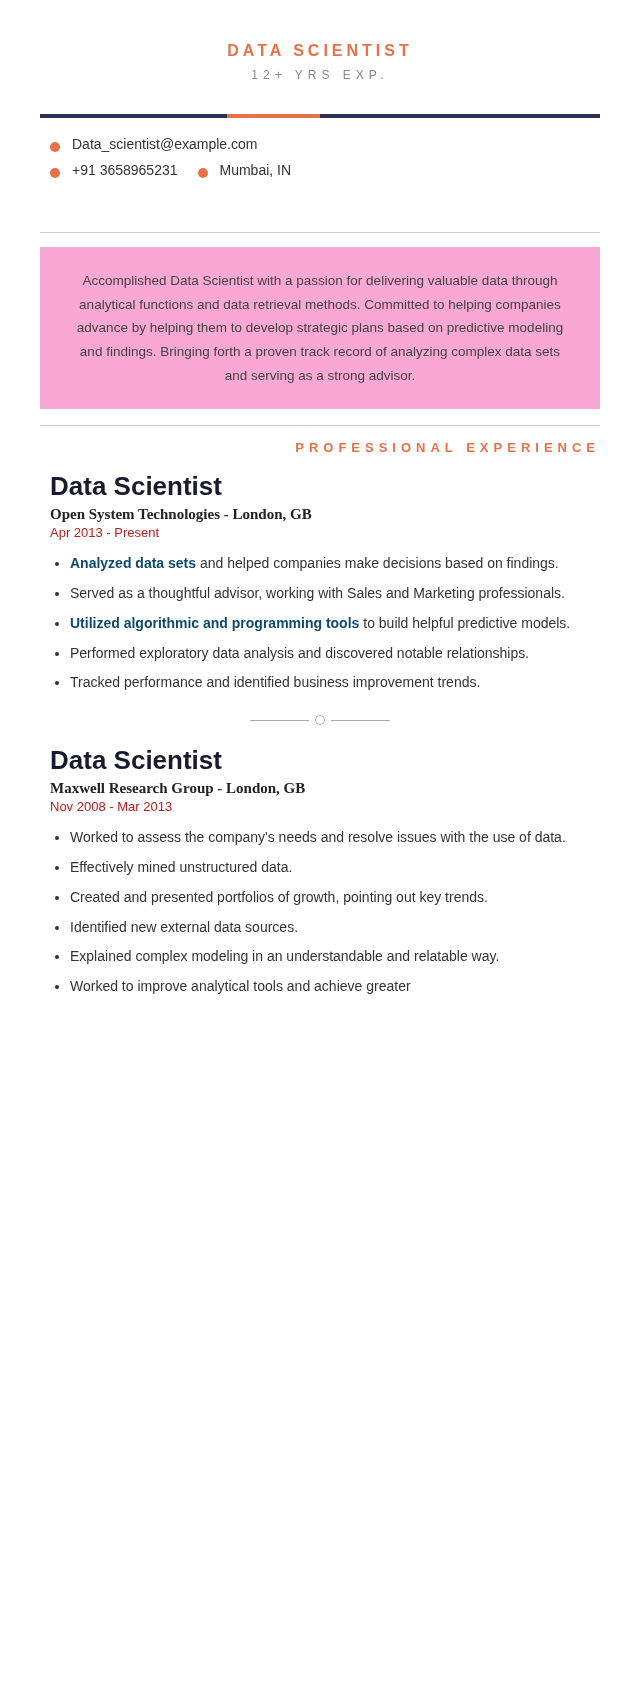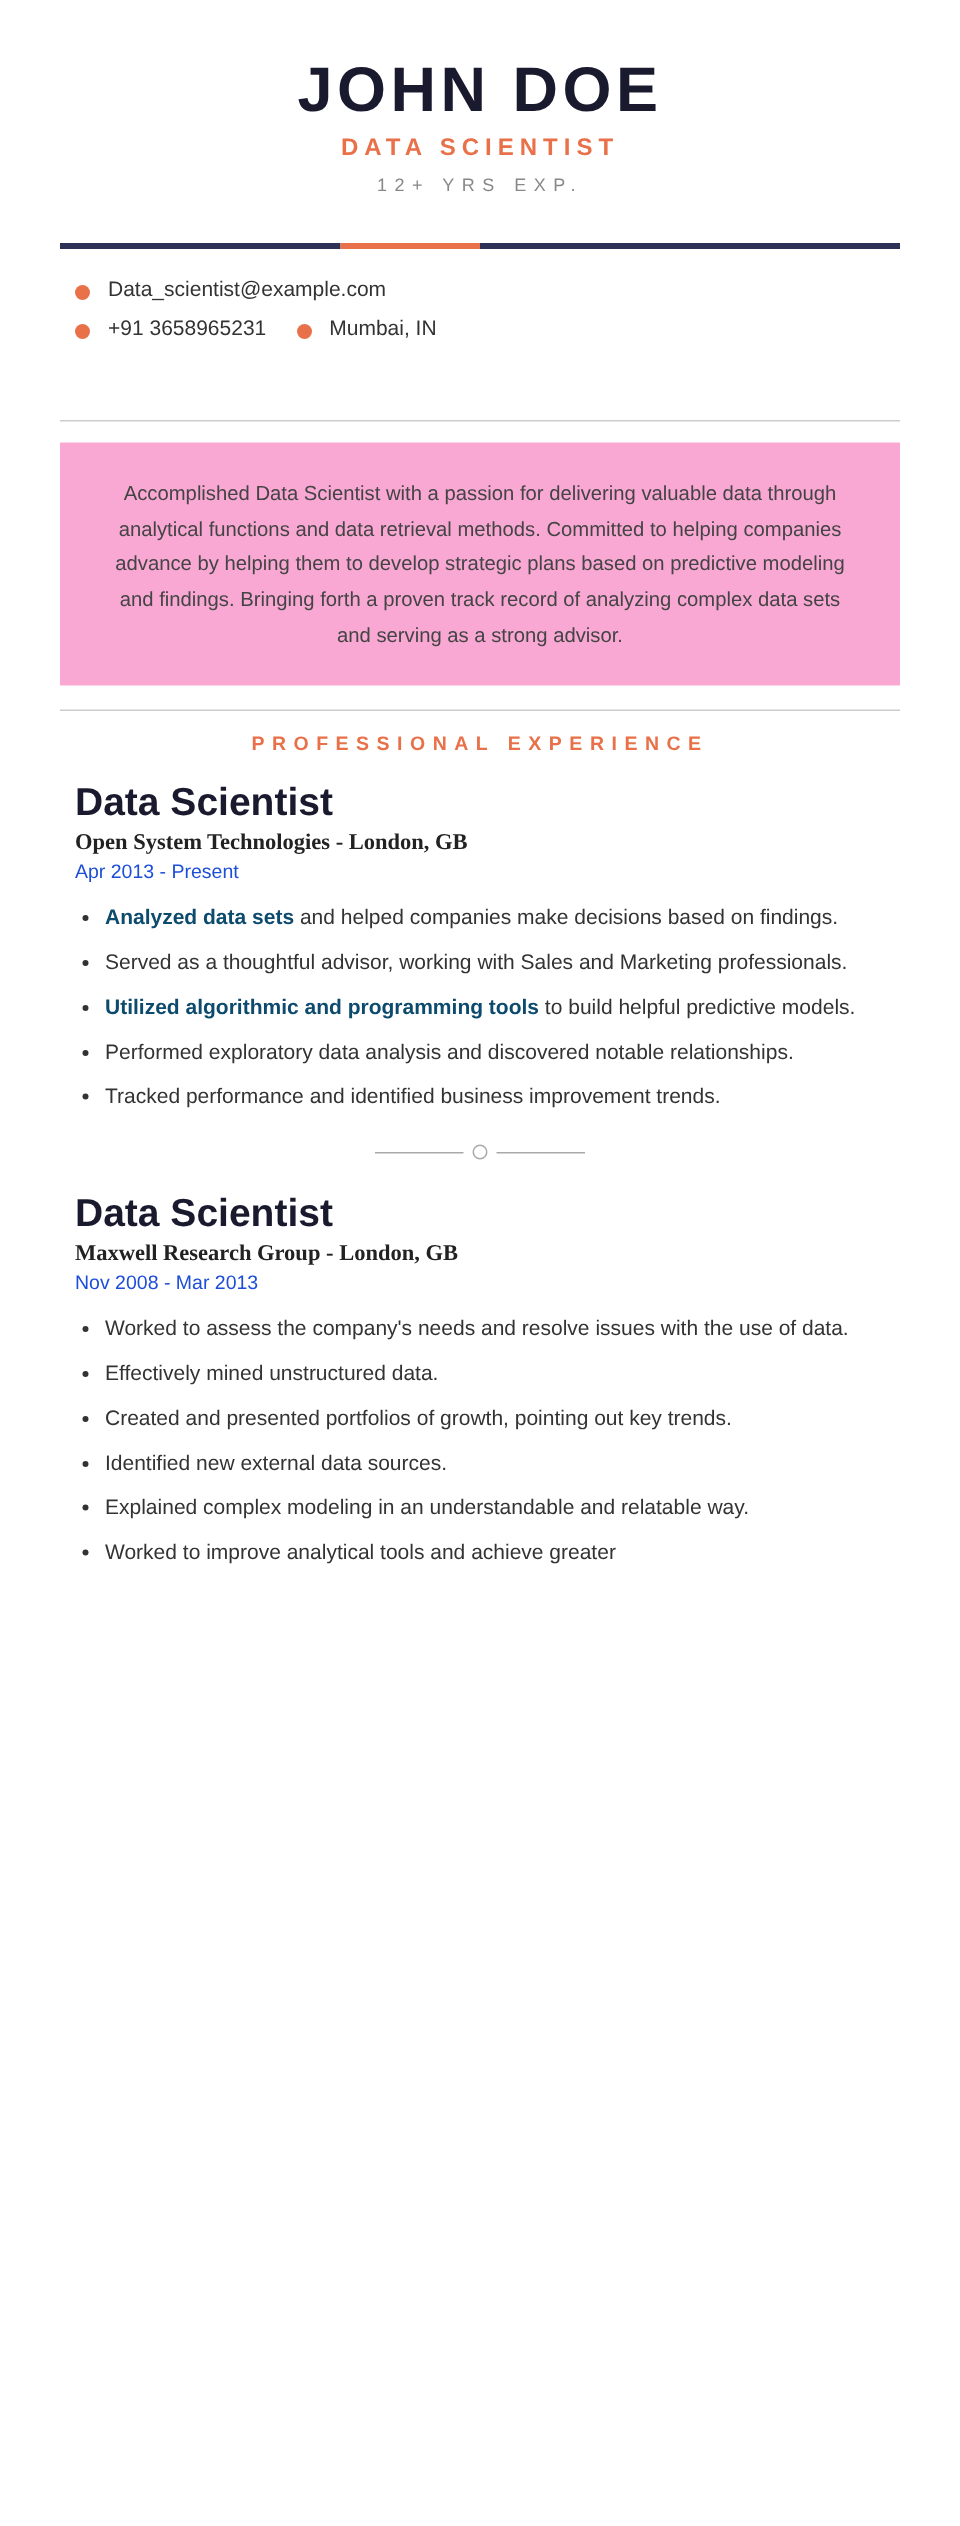--- a/index.html
+++ b/index.html
@@ -128,21 +128,21 @@
       padding: 22px 28px;
       text-align: center;
       font-size: 13.5px;
       line-height: 1.75;
       color: #444;
       font-family: Arial, sans-serif;
     }
 
     
     .section-title {
-      text-align: center;
+      text-align: right;
       font-size: 13px;
       letter-spacing: 5px;
       text-transform: uppercase;
       color: #e8714a;
       font-family: Arial, sans-serif;
       font-weight: 700;
       margin: 11px 40px 16px;
     }
 
     
@@ -162,21 +162,21 @@
     .job-company {
       font-size: 15px;
       font-weight: 600;
       color: #222;
       font-family: Liberation Serif, serif;
       margin-bottom: 2px;
     }
 
     .job-dates {
       font-size: 13px;
-      color: #1d4ed8;
+      color: #b91c1c;
       font-family: Arial, sans-serif;
       margin-bottom: 12px;
     }
 
     .job-bullets {
       list-style: disc;
       padding-left: 20px;
       font-size: 14px;
       line-height: 1.7;
       color: #333;
@@ -222,21 +222,20 @@
       width: 140px;
     }
 
   </style>
 </head>
 <body>
 
 <div class="resume-container">
 
   <div class="header">
-    <div class="name">JOHN DOE</div>
     <div class="title">DATA SCIENTIST</div>
     <div class="experience">12+ YRS EXP.</div>
   </div>
 
   <div class="header-divider">
     <div class="divider-dark"></div>
     <div class="divider-orange"></div>
     <div class="divider-dark2"></div>
   </div>
 

